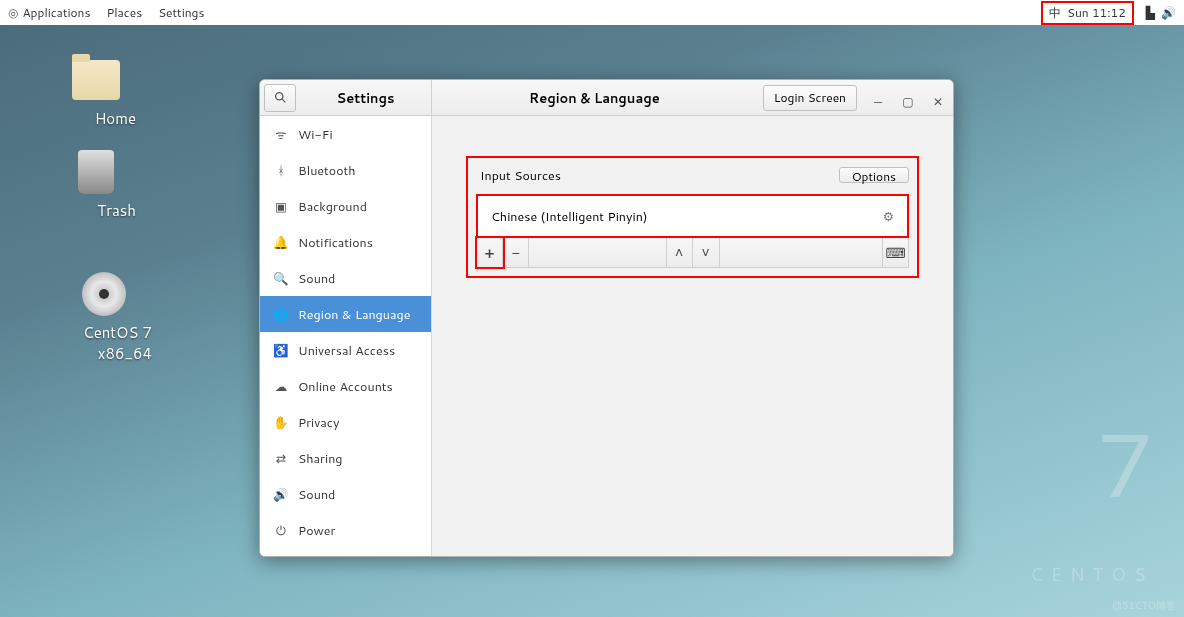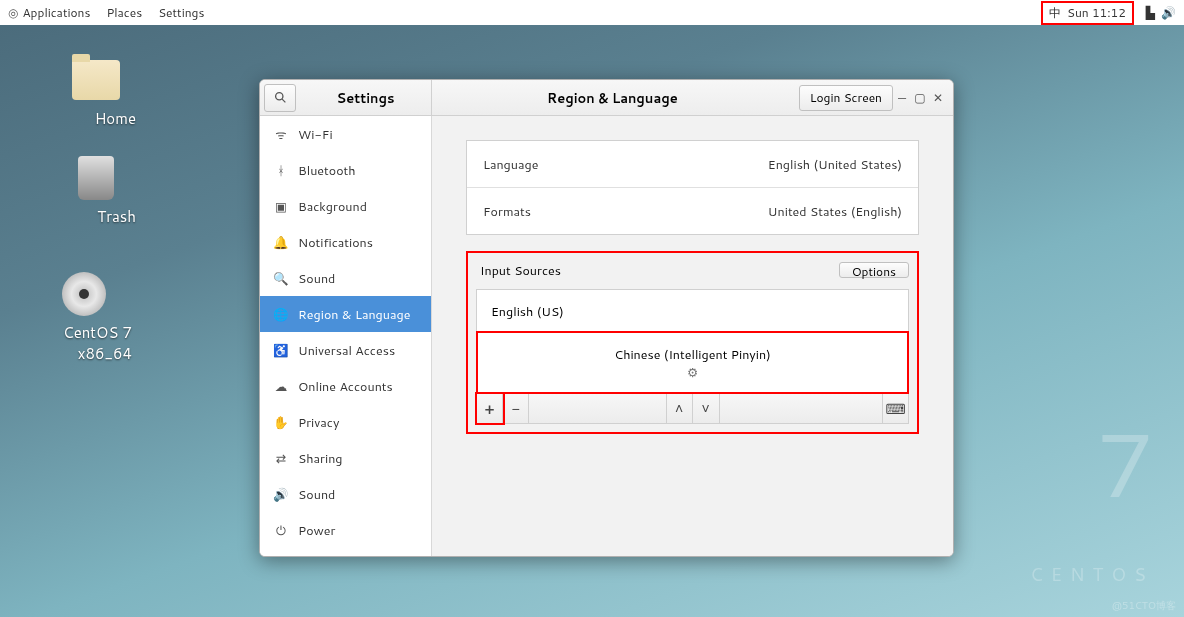--- a/index.html
+++ b/index.html
@@ -28,21 +28,21 @@
     .watermark .centos { font-size: 18px; letter-spacing: 8px; margin-top: 35px; }
     .credit { position:absolute; right:8px; bottom:4px; font-size:10px; color:rgba(255,255,255,.3);text-align:center; }
     
     
     .window { position: absolute; left: 259px; top: 79px; width: 695px; height: 478px; background: #fff; border: 1px solid #b0b0b0; border-radius: 6px; box-shadow: 0 4px 20px rgba(0,0,0,.4); display: flex; flex-direction: column; overflow: hidden; }
     .titlebar { height: 36px; background: linear-gradient(#f7f7f7,#ededed); border-bottom: 1px solid #d0d0d0; display: flex; align-items: center; }
     .titlebar-left { width: 172px; display: flex; align-items: center; border-right: 1px solid #d0d0d0; height: 100%; }
     .search-btn { width: 32px; height: 28px; margin: 0 4px; background: linear-gradient(#fdfdfd,#ececec); border: 1px solid #c0c0c0; border-radius: 3px; display:flex; align-items:center; justify-content:center; }
     .titlebar-left .title { flex:1; text-align:center; font-weight:bold; font-size:13px; }
     .titlebar-center { flex:1; text-align:center; font-weight:bold; font-size:13px; }
-    .titlebar-right { display: flex; align-items:center; gap: 0; padding: 0 6px; }
+    .titlebar-right { display: flex; align-items:flex-end; gap: 12px; padding: 0 6px; }
     .login-btn { height: 26px; padding: 0 10px; background: linear-gradient(#fdfdfd,#ececec); border: 1px solid #c0c0c0; border-radius: 3px; font-size: 12px; }
     .winctl { width: 18px; height: 18px; display:flex; align-items:center; justify-content:center; font-size:12px; color:#555; cursor:pointer; }
     
     .window-body { flex:1; display:flex; overflow:hidden; }
     
     
     .sidebar { width: 172px; background:#fff; border-right: 1px solid #d8d8d8; overflow-y:auto; }
     .sb-item { display:flex; align-items:center; gap:10px; padding: 9px 14px; font-size:12.5px; color:#333; cursor:pointer; }
     .sb-item.selected { background:#4a90d9; color:#fff; }
     .sb-icon { width:14px; display:inline-flex; justify-content:center; color:#555; }
@@ -97,27 +97,27 @@
     </span>
   </div>
 </div>
 
 <div class="desktop-icon" style="left:56px; top:56px;">
   <div class="iconbox">
       <div class="folder-img"></div>
     </div>
   <div>Home</div>
 </div>
-<div class="desktop-icon" style="left:56px; top:154px;">
+<div class="desktop-icon" style="left:56px; top:148px;">
   <div class="iconbox">
       <div class="trash-img"></div>
     </div>
   <div>Trash</div>
 </div>
-<div class="desktop-icon" style="left:36px; top:270px; width:96px;">
+<div class="desktop-icon" style="left:56px; top:270px; width:96px;">
   <div class="iconbox">
       <div class="cd-img"></div>
     </div>
   <div>CentOS 7 x86_64</div>
 </div>
 
 <div class="watermark">
   <div class="seven">7</div>
   <div class="centos">CENTOS</div>
 </div>
@@ -190,40 +190,27 @@
           <span>Sound</span>
         </div>
       <div class="sb-item">
           <span class="sb-icon">⏻</span>
           <span>Power</span>
         </div>
       <div class="sb-item"></div>
     </div>
 
     <div class="content">
-      <div class="panel">
-        <div class="panel-row">
-          <span class="label">Language</span>
-          <span class="value">English (United States)</span>
-        </div>
-        <div class="panel-row">
-          <span class="label">Formats</span>
-          <span class="value">United States (English)</span>
-        </div>
-      </div>
 
       <div class="section-hl">
         <div class="section-head">
           <span class="label">Input Sources</span>
           <button class="opt-btn">Options</button>
         </div>
         <div class="src-list">
-          <div class="src-row">
-            <span>English (US)</span>
-          </div>
           <div class="src-row hl">
             <span>Chinese (Intelligent Pinyin)</span>
             <span class="gear">⚙</span>
           </div>
         </div>
         <div class="src-toolbar">
           <div class="tb-btn add">+</div>
           <div class="tb-btn">−</div>
           <div class="tb-center">
             <div class="tb-btn">˄</div>

